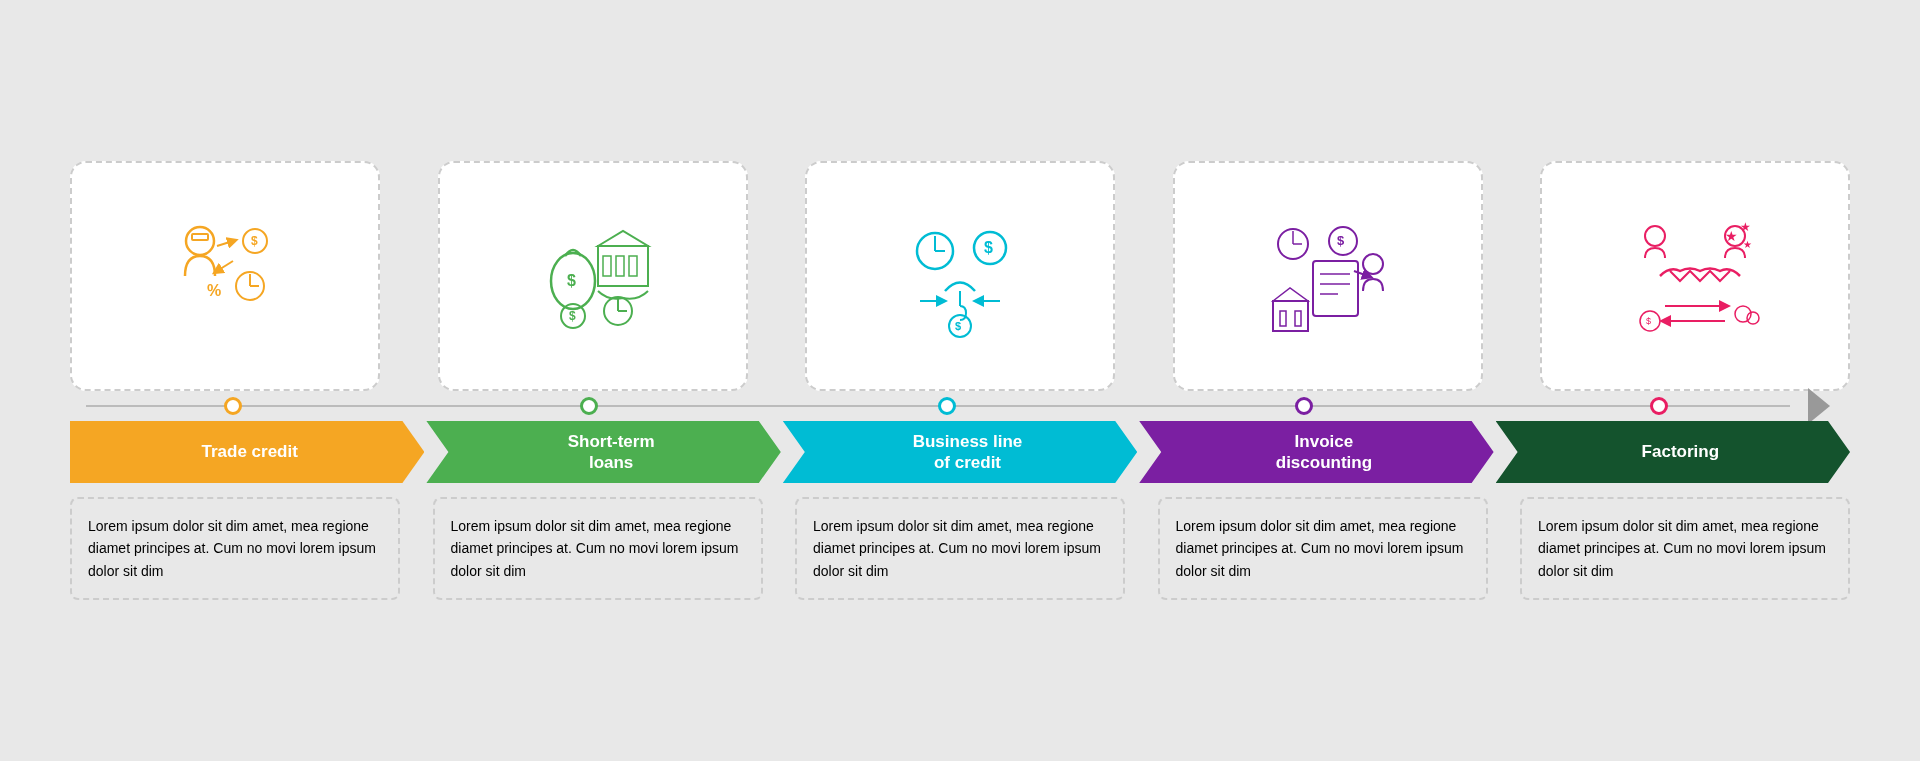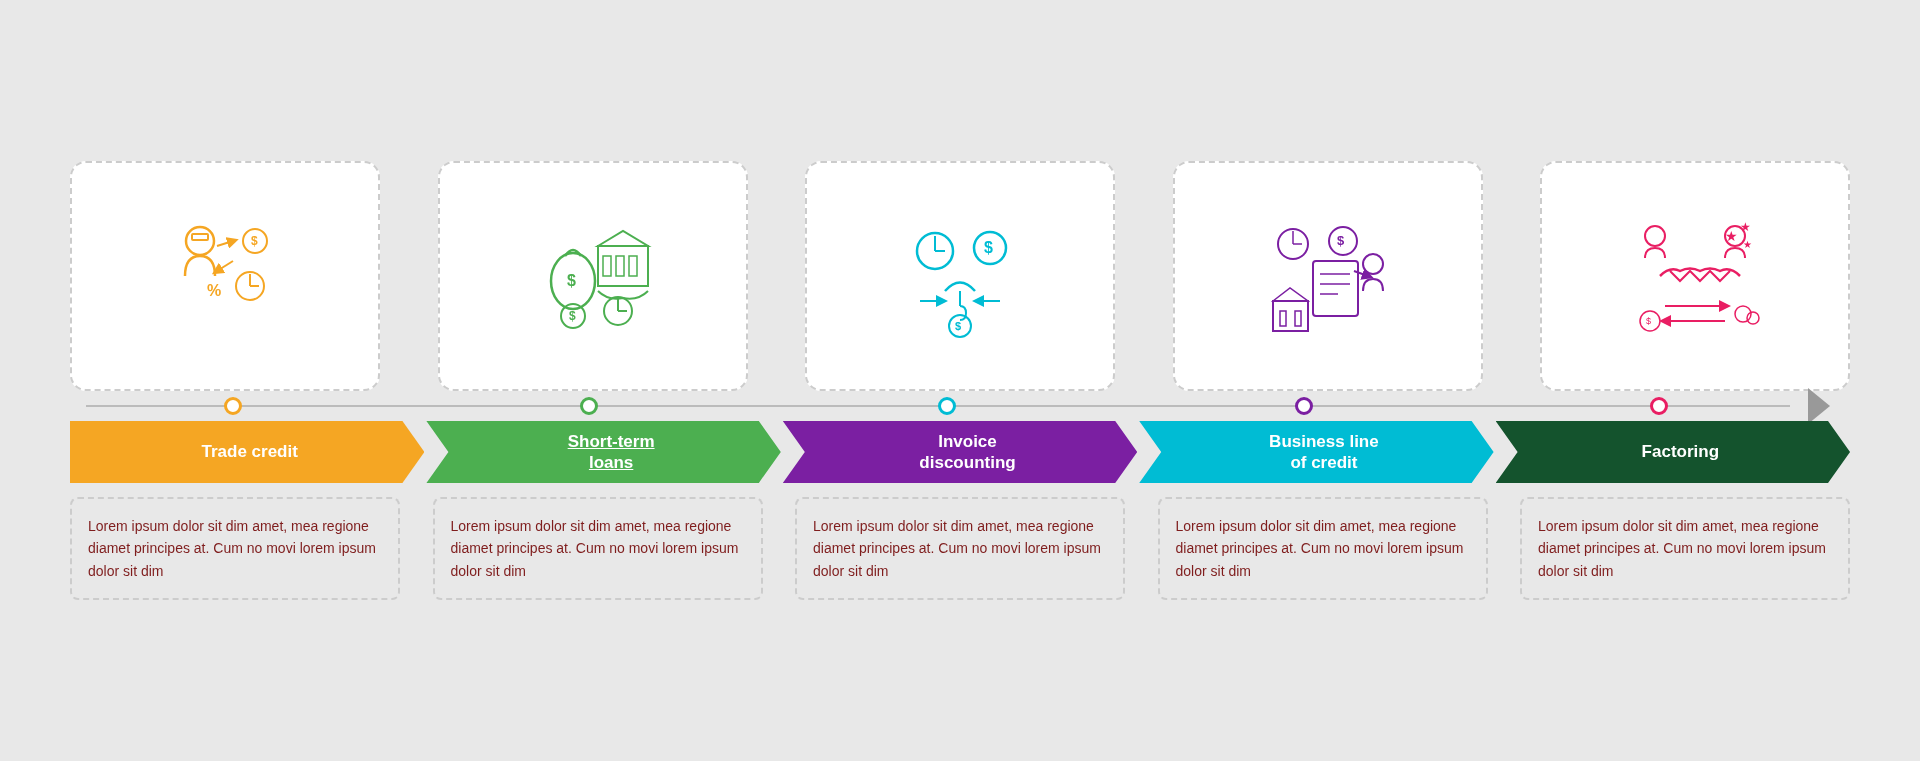--- a/index.html
+++ b/index.html
@@ -63,21 +63,21 @@
     .text-card {
       width: 330px;
       border: 2px dashed #ccc;
       border-radius: 8px;
       padding: 16px;
       background: #e8e8e8;
     }
 
     .text-card p {
       font-size: 14px;
-      color: #7f1d1d;
+      color: #000000;
       line-height: 1.6;
     }
 
     .arrows-container {
       display: flex;
       width: 100%;
       padding: 0 20px;
       gap: 0;
     }
 
@@ -311,29 +311,29 @@
     <div class="timeline-dot" style="left: 1245px; border-color: #7b1fa2;"></div>
     <div class="timeline-dot" style="left: 1600px; border-color: #e91e63;"></div>
 
     <div class="right-arrow-indicator"></div>
   </div>
 
   <div class="arrows-container">
     <div class="arrow-item first" style="background: #f5a623; margin-right: 2px;">
       <span>Trade credit</span>
     </div>
-    <div class="arrow-item" style="background: #4caf50; margin-right: 2px; text-decoration: underline;">
+    <div class="arrow-item" style="background: #4caf50; margin-right: 2px;">
       <span>Short-term<br>loans</span>
+    </div>
+    <div class="arrow-item" style="background: #00bcd4; margin-right: 2px;">
+      <span>Business line<br>of credit</span>
     </div>
     <div class="arrow-item" style="background: #7b1fa2; margin-right: 2px;">
       <span>Invoice<br>discounting</span>
     </div>
-    <div class="arrow-item" style="background: #00bcd4; margin-right: 2px;">
-      <span>Business line<br>of credit</span>
-    </div>
     <div class="arrow-item" style="background: #14532d;">
       <span>Factoring</span>
     </div>
   </div>
 
   <div class="bottom-row" style="margin-top: 14px;">
 
     <div class="text-card">
       <p>Lorem ipsum dolor sit dim amet, mea regione diamet principes at. Cum no movi lorem ipsum dolor sit dim</p>
     </div>

